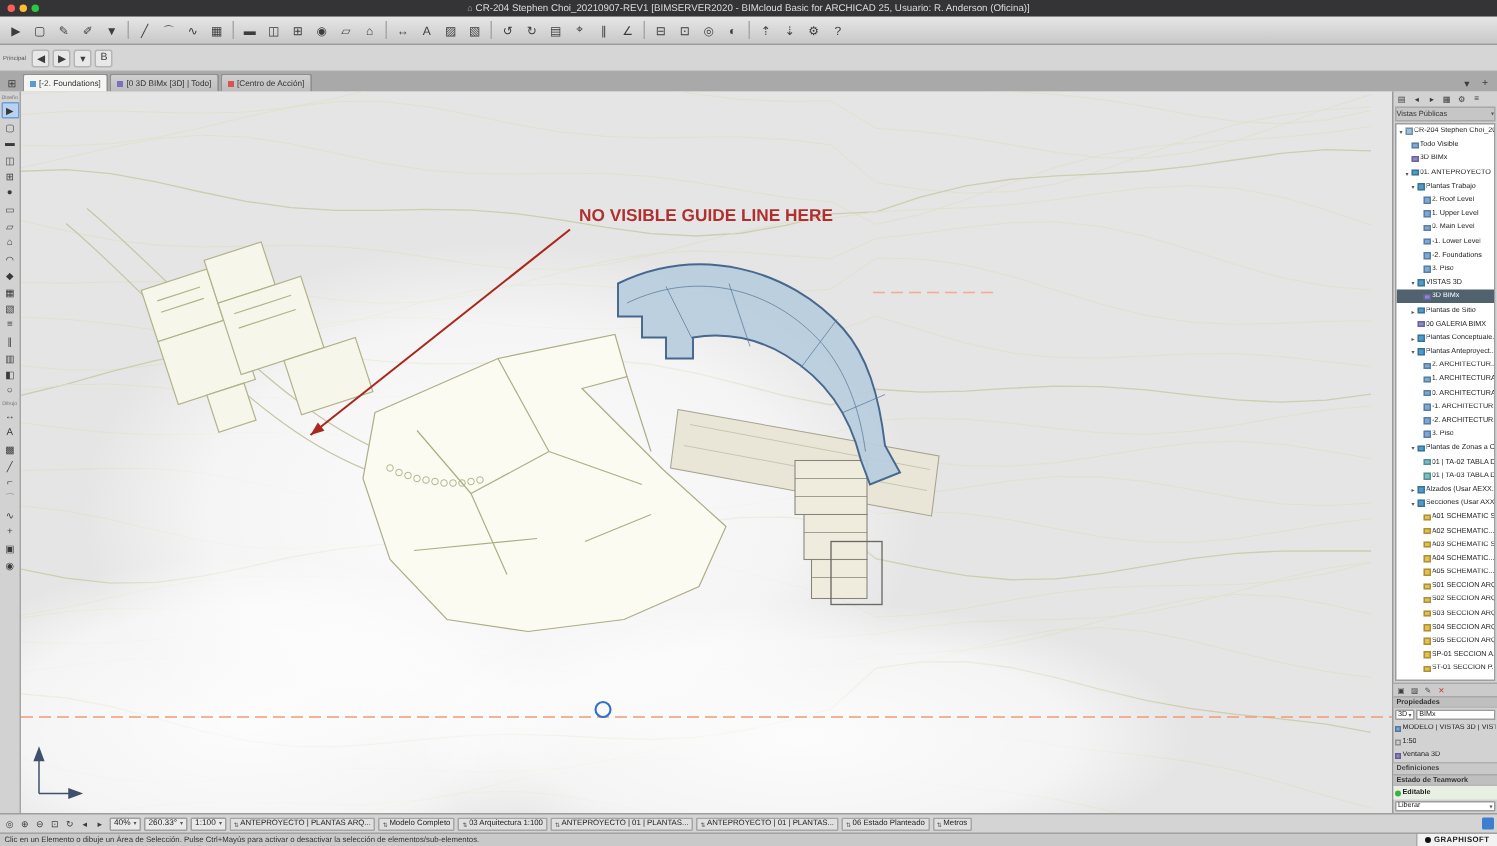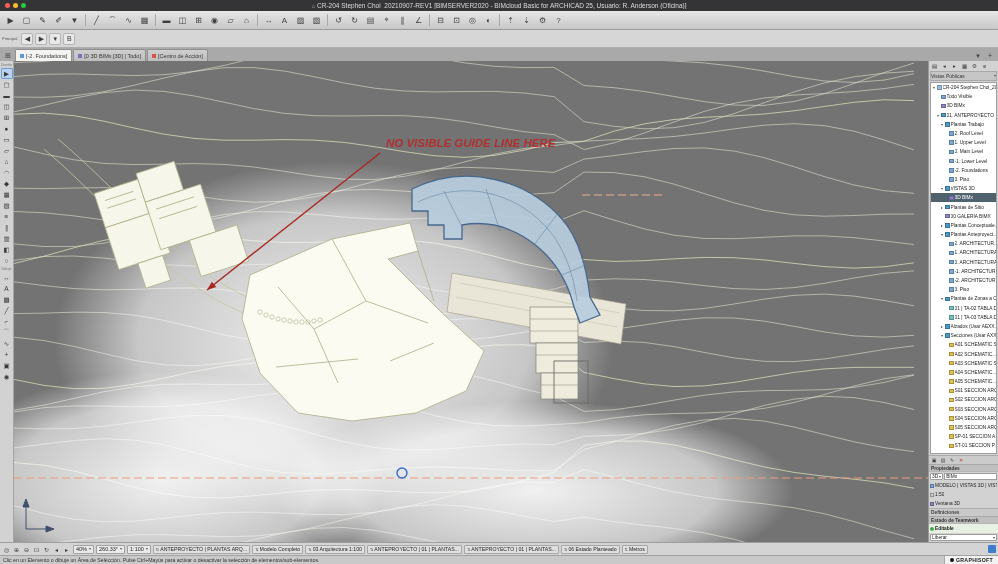--- a/index.html
+++ b/index.html
@@ -24,21 +24,21 @@
 .tab{height:12px;display:flex;align-items:center;gap:2px;padding:0 4px;background:linear-gradient(#cfcfcf,#bdbdbd);border:1px solid #8f8f8f;border-bottom:none;border-radius:2px 2px 0 0;font-size:5.5px;color:#333;max-width:130px;}
 .tab.active{background:#f4f4f2;}
 .tab-icon{width:4px;height:4px;flex:none;}
 .tab-label{white-space:nowrap;overflow:hidden;}
 .tab-right{margin-left:auto;display:flex;}
 .main{flex:1;display:flex;min-height:0;}
 .palette{width:14px;background:#d2d2d2;border-right:1px solid #a5a5a5;display:flex;flex-direction:column;align-items:center;padding-top:1px;flex:none;overflow:hidden;}
 .pgroup{font-size:3.5px;color:#777;height:6px;line-height:6px;width:100%;text-align:center;overflow:hidden;}
 .ptool{width:12px;height:11px;display:flex;align-items:center;justify-content:center;font-size:6.5px;color:#3a3a3a;border-radius:1px;flex:none;}
 .ptool.active{background:#b8d2ef;border:1px solid #6f9ed6;}
-.canvas{flex:1;position:relative;background:#737373;min-width:0;font-style:italic;}
+.canvas{flex:1;position:relative;background:#e5e5e5;min-width:0;}
 .canvas svg{position:absolute;inset:0;width:100%;height:100%;}
 .navigator{width:70px;background:#d2d2d2;border-left:1px solid #999;display:flex;flex-direction:column;flex:none;font-size:4.8px;}
 .nav-icons{height:10px;display:flex;align-items:center;gap:1px;padding:0 1px;flex:none;}
 .nav-icons .tbi{width:9px;height:9px;font-size:5.5px;}
 .nav-title{height:10px;display:flex;align-items:center;justify-content:center;gap:2px;background:#c6c6c6;border:1px solid #a9a9a9;margin:0 1px;font-size:5px;color:#333;flex:none;}
 .tree{flex:1;background:#fff;border:1px solid #9e9e9e;margin:1px;overflow:hidden;min-height:0;}
 .trow{height:9.2px;display:flex;align-items:center;white-space:nowrap;overflow:hidden;color:#222;}
 .trow.sel{background:#51626f;color:#fff;}
 .exp{width:4px;font-size:4px;color:#555;flex:none;text-align:center;}
 .trow.sel .exp{color:#eee;}

